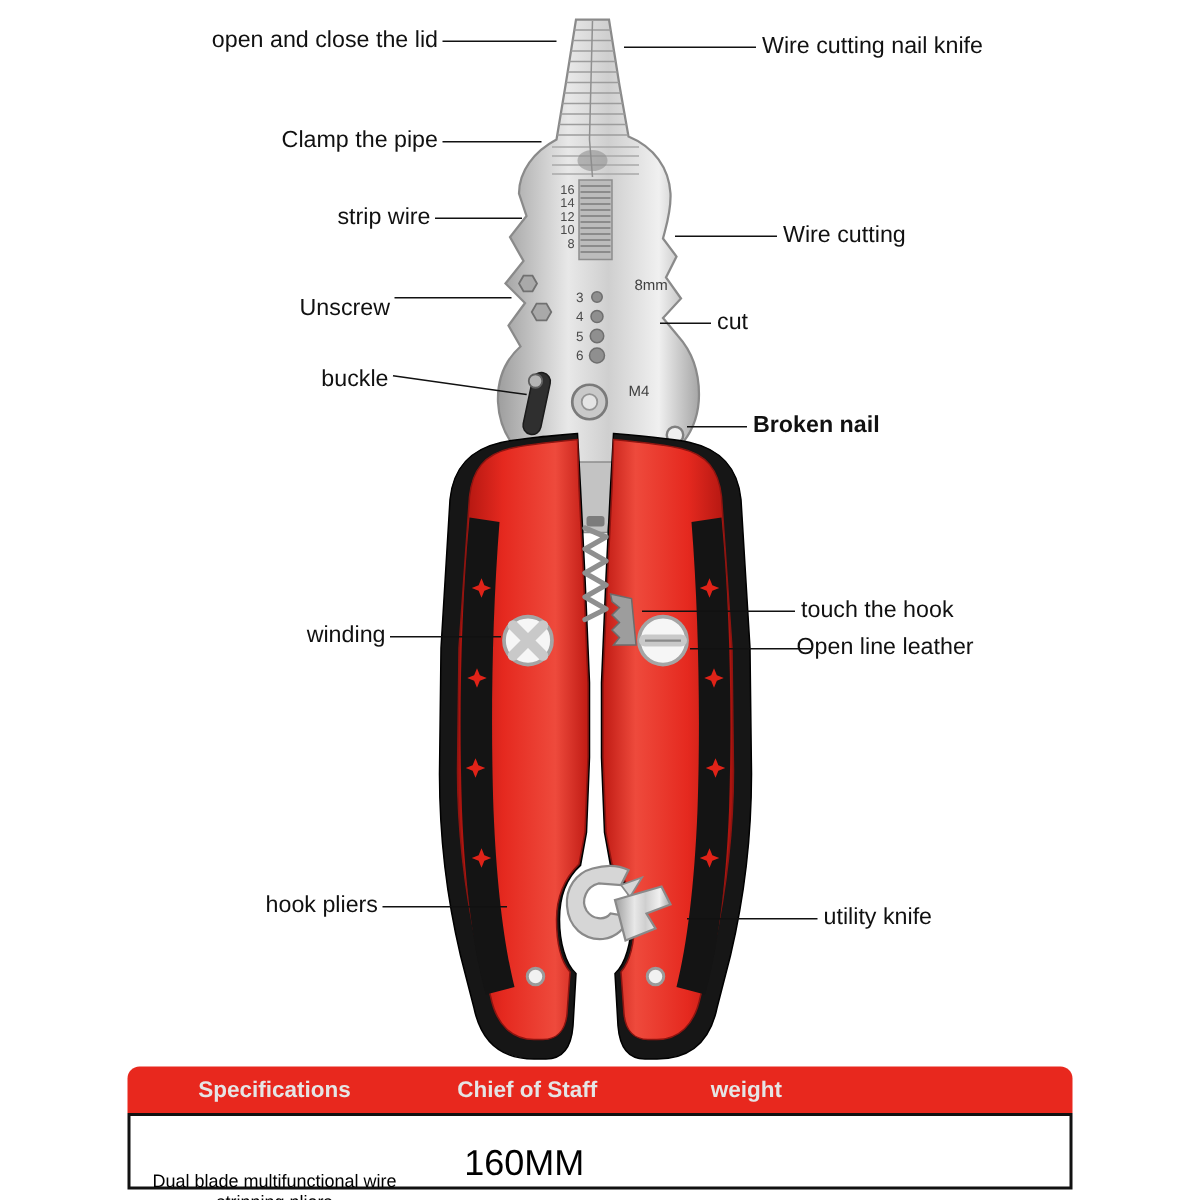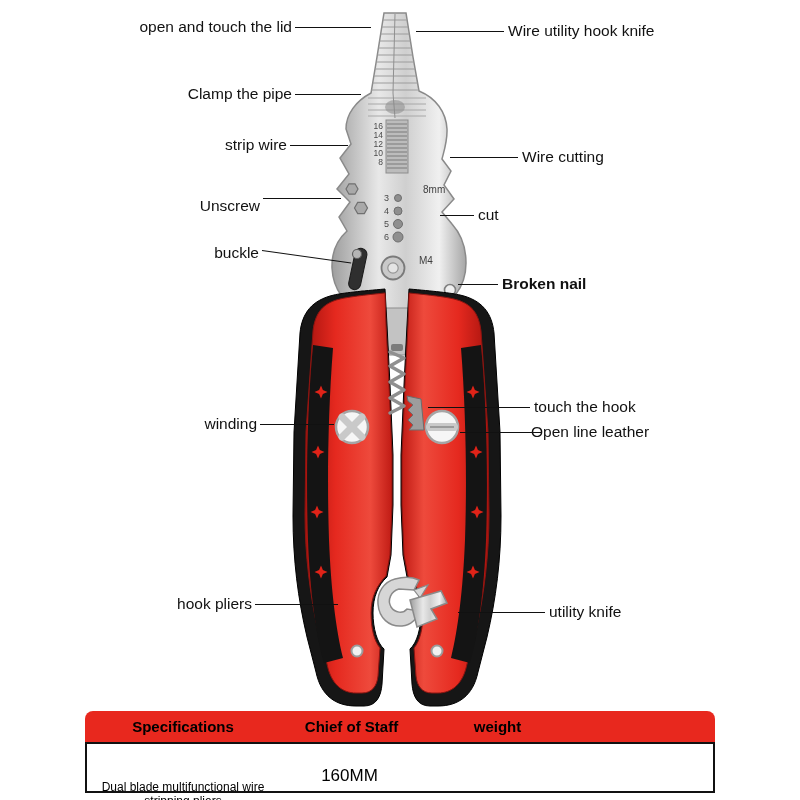--- a/index.html
+++ b/index.html
@@ -30,29 +30,29 @@
   .cr4{left:502px;top:274px;font-weight:bold;} .lr4{left:458px;top:284px;width:40px;}
   .cr5{left:534px;top:397px;} .lr5{left:428px;top:407px;width:102px;}
   .cr6{left:531px;top:422px;text-align:right;} .lr6{left:460px;top:432px;width:81px;}
   .cr7{left:549px;top:602px;} .lr7{left:458px;top:612px;width:87px;}
 
   
   .spec-table{position:absolute;left:85px;top:711px;width:630px;}
   .spec-header{
     display:grid;grid-template-columns:196px 141px 151px 142px;
     height:31px;background:#e8281e;border-radius:8px 8px 0 0;
-    color:#000000;font-size:15px;font-weight:bold;
+    color:#e5e5e5;font-size:15px;font-weight:bold;
     align-items:center;text-align:center;
   }
   .spec-body{
     display:grid;grid-template-columns:192px 141px 151px 138px;
     height:47px;background:#fff;border:2px solid #111;
     color:#000;align-items:center;text-align:center;
   }
-  .spec-cell{font-size:17px;}
+  .spec-cell{font-size:24px;}
   .spec-cell.product{font-size:12px;line-height:1.2;padding:0 8px;margin-top:36px;}
 </style>
 </head>
 <body>
 
 <svg class="stage" viewBox="0 0 800 800">
   <defs>
     <linearGradient id="steelH" x1="0" y1="0" x2="1" y2="0">
       <stop offset="0" stop-color="#9e9e9e"></stop>
       <stop offset="0.35" stop-color="#e8e8e8"></stop>
@@ -214,36 +214,36 @@
        C 387 600 391 591 399 589 L 414 590 L 419 580
        C 411 576 402 577 395 579 Z" fill="#d6d6d6" stroke="#8a8a8a" stroke-width="1.5"></path>
   <path d="M 414 590 L 428 585 L 420 598 Z" fill="#d6d6d6" stroke="#8a8a8a" stroke-width="1.2"></path>
 
   <path d="M 410 600 L 441 591 L 447 603 L 431 609 L 437 619 L 417 627 Z" fill="url(#steelH)" stroke="#8a8a8a" stroke-width="1.5"></path>
 
   <circle cx="357" cy="651" r="5.5" fill="#f1f1f1" stroke="#9b9b9b" stroke-width="2"></circle>
   <circle cx="437" cy="651" r="5.5" fill="#f1f1f1" stroke="#9b9b9b" stroke-width="2"></circle>
 </svg>
 
-<div class="callout ra cl1">open and touch the lid</div>
+<div class="callout ra cl1">open and close the lid</div>
 <div class="leader ll1"></div>
 <div class="callout ra cl2">Clamp the pipe</div>
 <div class="leader ll2"></div>
 <div class="callout ra cl3">strip wire</div>
 <div class="leader ll3"></div>
 <div class="callout ra cl4">Unscrew</div>
 <div class="leader ll4"></div>
 <div class="callout ra cl5">buckle</div>
 <div class="leader ll5"></div>
 <div class="callout ra cl6">winding</div>
 <div class="leader ll6"></div>
 <div class="callout ra cl7">hook pliers</div>
 <div class="leader ll7"></div>
 
-<div class="callout cr1">Wire utility hook knife</div>
+<div class="callout cr1">Wire cutting nail knife</div>
 <div class="leader lr1"></div>
 <div class="callout cr2">Wire cutting</div>
 <div class="leader lr2"></div>
 <div class="callout cr3">cut</div>
 <div class="leader lr3"></div>
 <div class="callout cr4">Broken nail</div>
 <div class="leader lr4"></div>
 <div class="callout cr5">touch the hook</div>
 <div class="leader lr5"></div>
 <div class="callout cr6">Open line leather</div>

